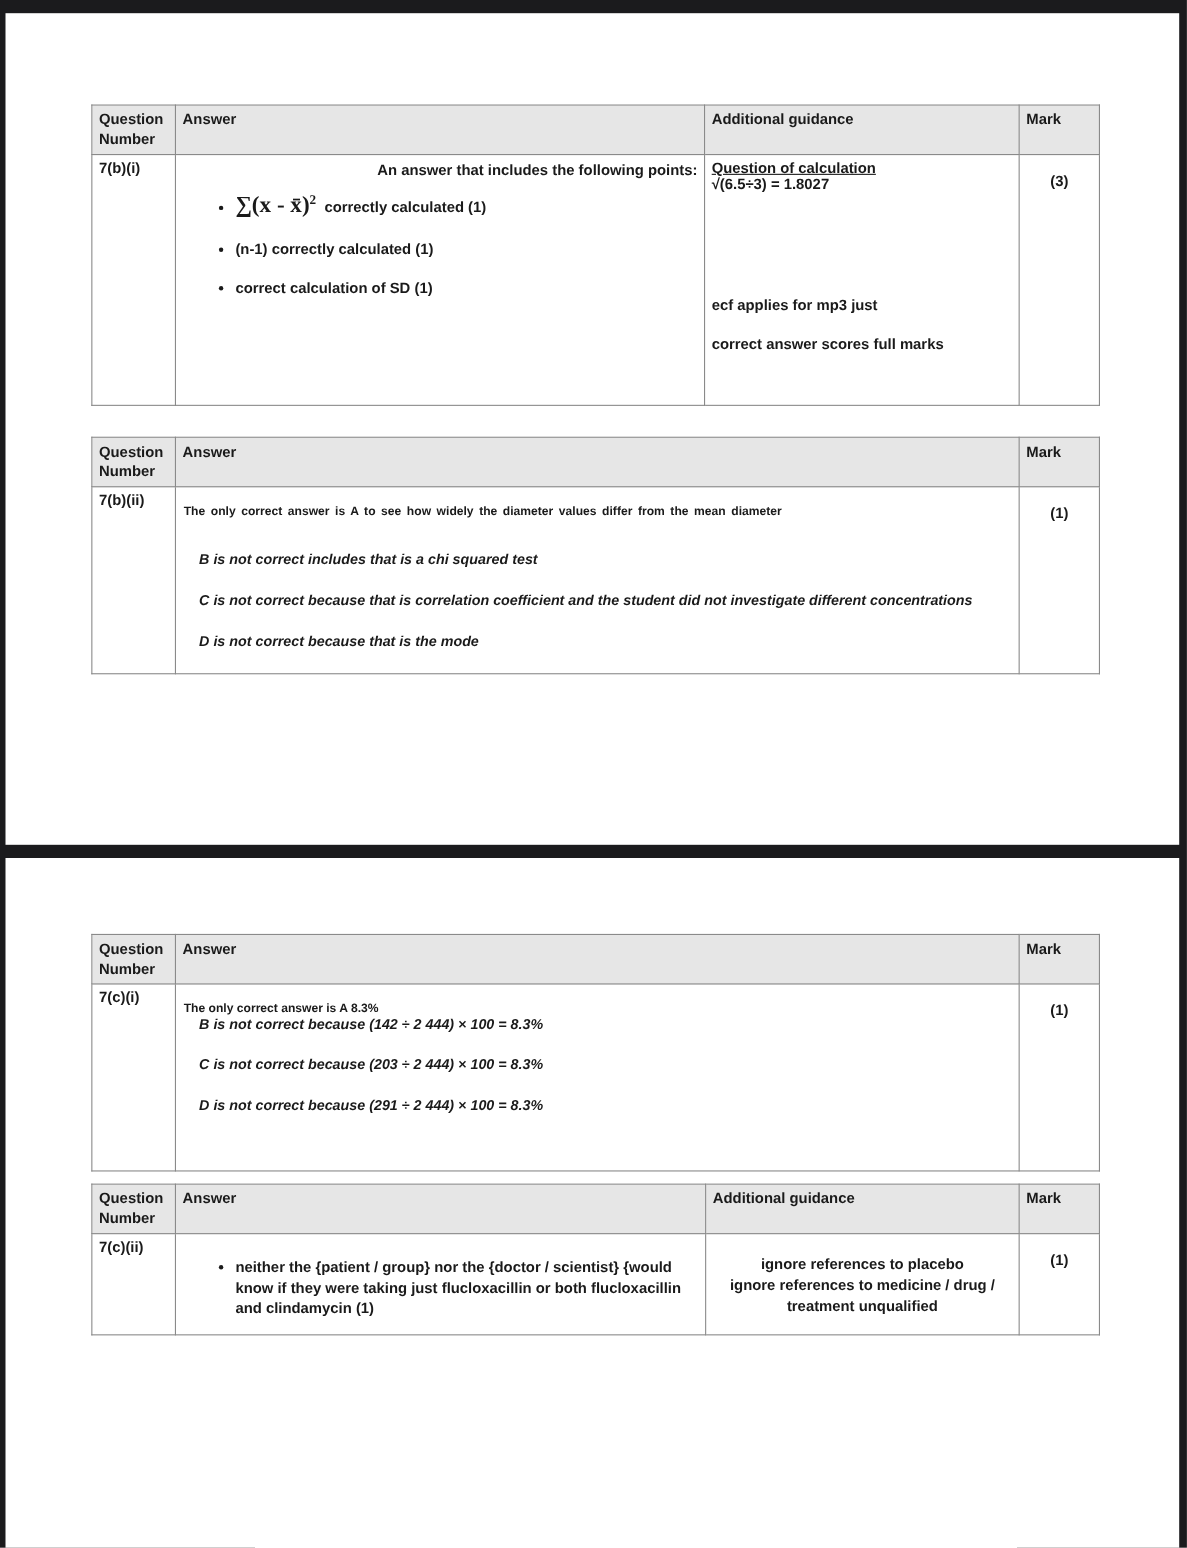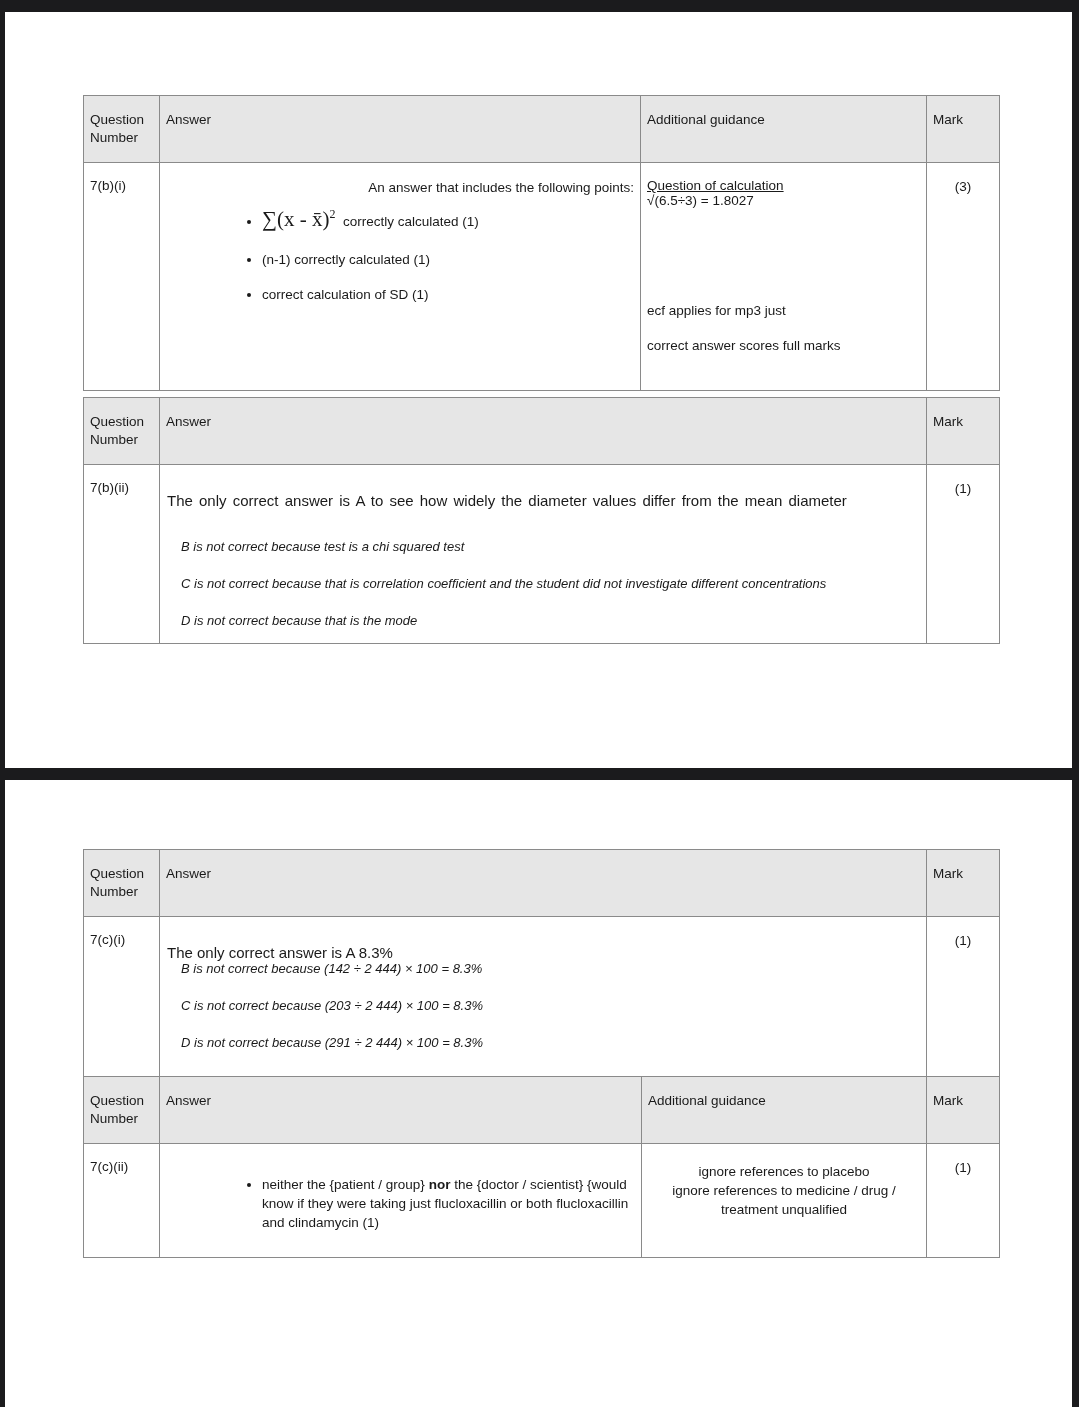--- a/index.html
+++ b/index.html
@@ -14,32 +14,32 @@
   .page1 { top: 12px; height: 756px; }
   .page2 { top: 780px; height: 627px; }
 
   table.ms {
     position: absolute; left: 78px; width: 916px;
     border-collapse: collapse; table-layout: fixed;
     font-size: 13.5px;
   }
   table.ms td, table.ms th {
     border: 1px solid #8a8a8a; vertical-align: top; text-align: left;
-    font-weight: normal; padding: 15px 6px;
+    font-weight: bold; padding: 4px 6px;
   }
   table.ms th { background: #e6e6e6; height: 32px; line-height: 18px; }
   .qnum { font-weight: bold; }
   .mark { text-align: center !important; font-weight: bold; padding-top: 16px !important; }
   .intro { margin: 2px 0 0 3px; text-align: right; }
   ul.pts { margin: 12px 0 0 0; padding-left: 48px; }
-  ul.pts li { margin-bottom: 20px; margin-left: 48px; }
+  ul.pts li { margin-bottom: 20px; }
   .sigma { font-family: "Liberation Serif", serif; font-size: 21px; }
   .sigma sup { font-size: 12px; }
   .under { text-decoration: underline; }
-  .big { font-size: 15px; margin: 12px 0 0 1px; }
+  .big { font-size: 11px; margin: 12px 0 0 1px; }
   .alt { font-style: italic; font-size: 13px; margin: 0 0 0 15px; }
   .alt + .alt { margin-top: 22px; }
   p { margin: 0; }
 </style>
 </head>
 <body>
 
 <div class="page page1">
 
   <table class="ms" style="top:83px;">
@@ -89,21 +89,21 @@
     <tbody>
         <tr>
       <th>Question Number</th>
       <th>Answer</th>
       <th>Mark</th>
     </tr>
     <tr style="height:170px;">
       <td class="qnum">7(b)(ii)</td>
       <td>
         <p class="big" style="word-spacing:2px;margin-bottom:30px;">The only correct answer is A to see how widely the diameter values differ from the mean diameter</p>
-        <p class="alt">B is not correct because test is a chi squared test</p>
+        <p class="alt">B is not correct includes that is a chi squared test</p>
         <p class="alt">C is not correct because that is correlation coefficient and the student did not investigate different concentrations</p>
         <p class="alt">D is not correct because that is the mode</p>
       </td>
       <td class="mark">(1)</td>
     </tr>
   </tbody>
     </table>
 </div>
 
 <div class="page page2">
@@ -140,21 +140,21 @@
         <col style="width:285px">
         <col style="width:73px">
       </colgroup>
     <tbody>
         <tr>
       <th>Question Number</th>
       <th>Answer</th>
       <th>Additional guidance</th>
       <th>Mark</th>
     </tr>
-    <tr style="height:114px;">
+    <tr style="height:92px;">
       <td class="qnum">7(c)(ii)</td>
       <td>
         <ul class="pts" style="margin-top:16px;padding-left:48px;">
           <li style="margin-bottom:8px;line-height:19px;">
             <span>neither the {patient / group}</span> <b>nor</b> <span>the {doctor / scientist} {would know if they were taking just flucloxacillin or both flucloxacillin and clindamycin (1)</span>
           </li>
         </ul>
       </td>
       <td style="padding-top:18px;line-height:19px;text-align:center;">
         <p>ignore references to placebo</p>

